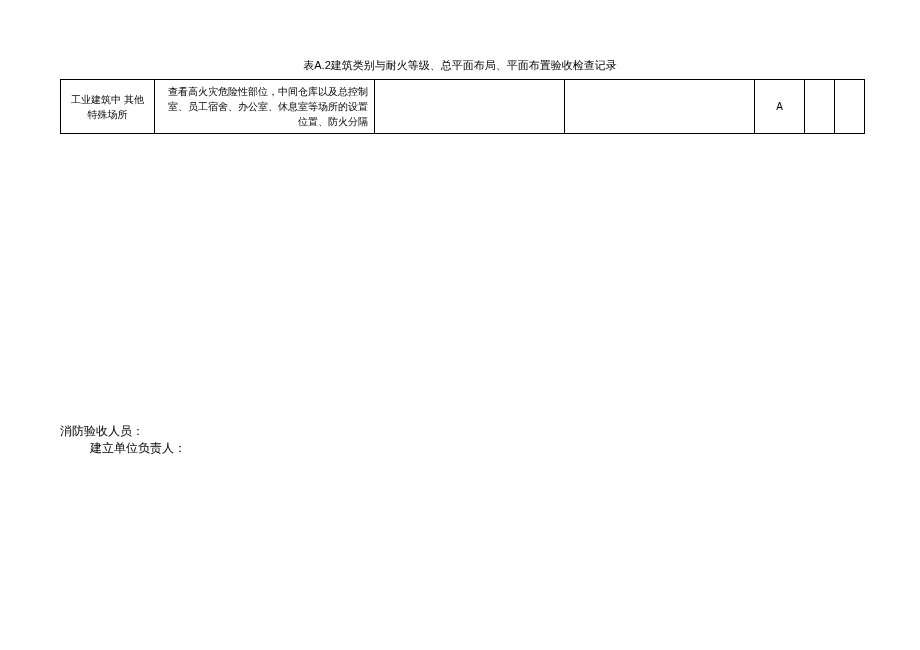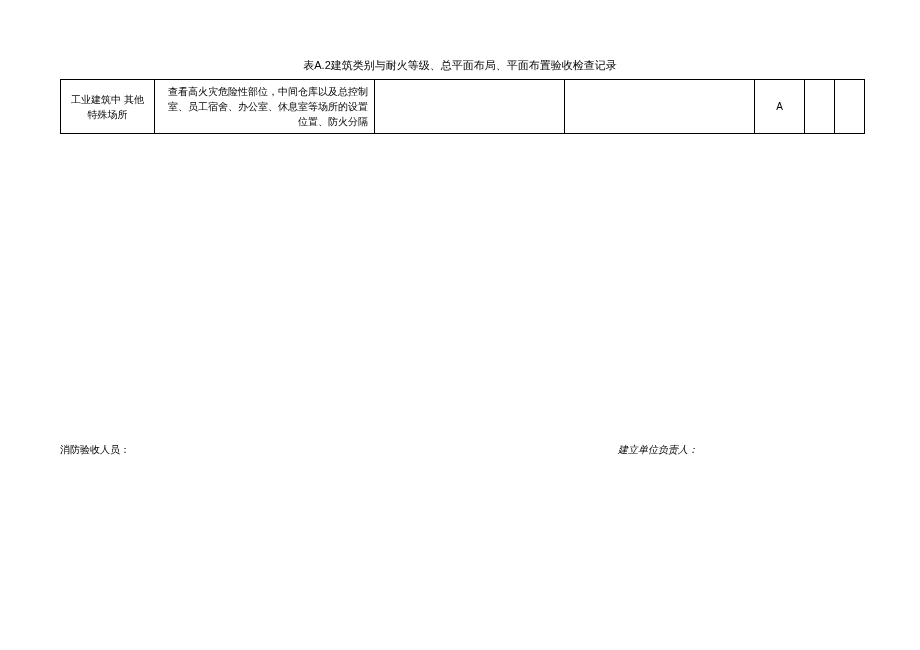--- a/index.html
+++ b/index.html
@@ -45,25 +45,26 @@
     .col-d { width: 190px; }
     .col-e { width: 50px; text-align: center; }
     .col-f { width: 30px; }
     .col-g { width: 30px; }
     .footer {
       position: absolute;
       left: 60px;
       right: 60px;
       bottom: 55px;
       display: flex;
-      justify-content: space-between;
-      font-size: 10px;
+      justify-content: center;
+      font-size: 12px;
+      flex-direction: column;
     }
     .footer .left { width: 33%; text-align: left; }
-    .footer .center { width: 34%; text-align: left; padding-left: 30px; font-style: italic; }
+    .footer .center { width: 34%; text-align: left; padding-left: 30px; }
     .footer .right { width: 33%; text-align: right; }
   </style>
 </head>
 <body>
 
 <div class="page">
 
   <div class="title">表A.2建筑类别与耐火等级、总平面布局、平面布置验收检查记录</div>
 
   <table>

